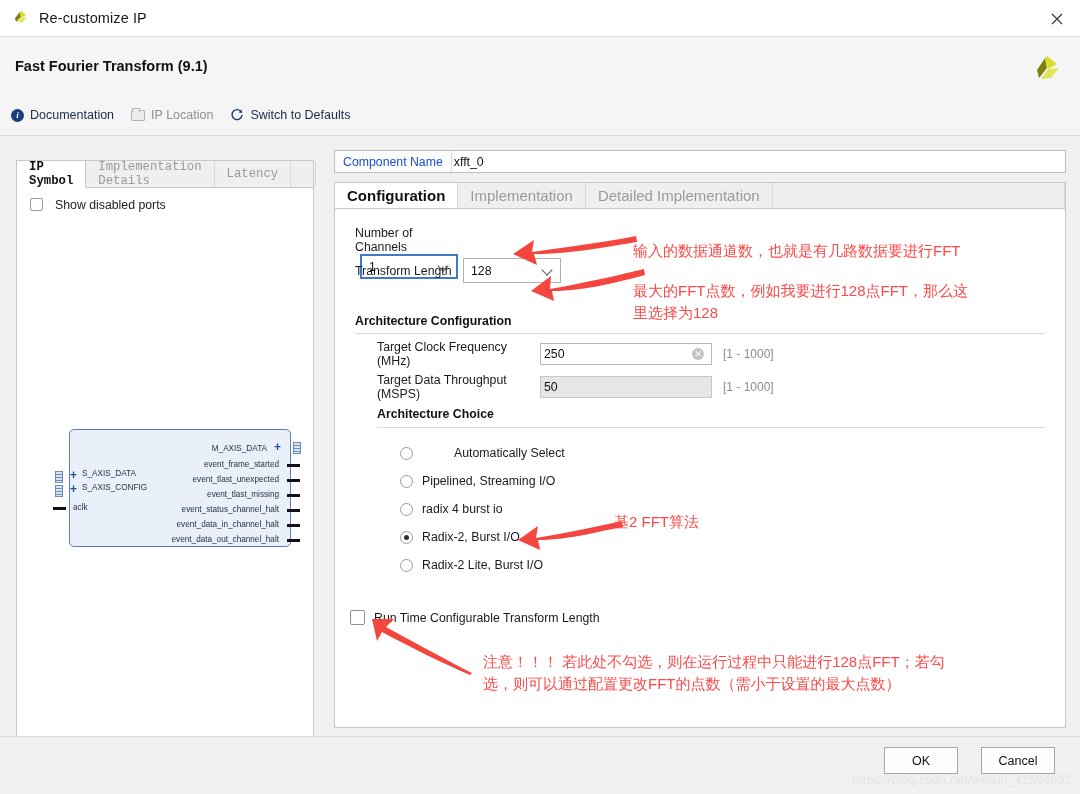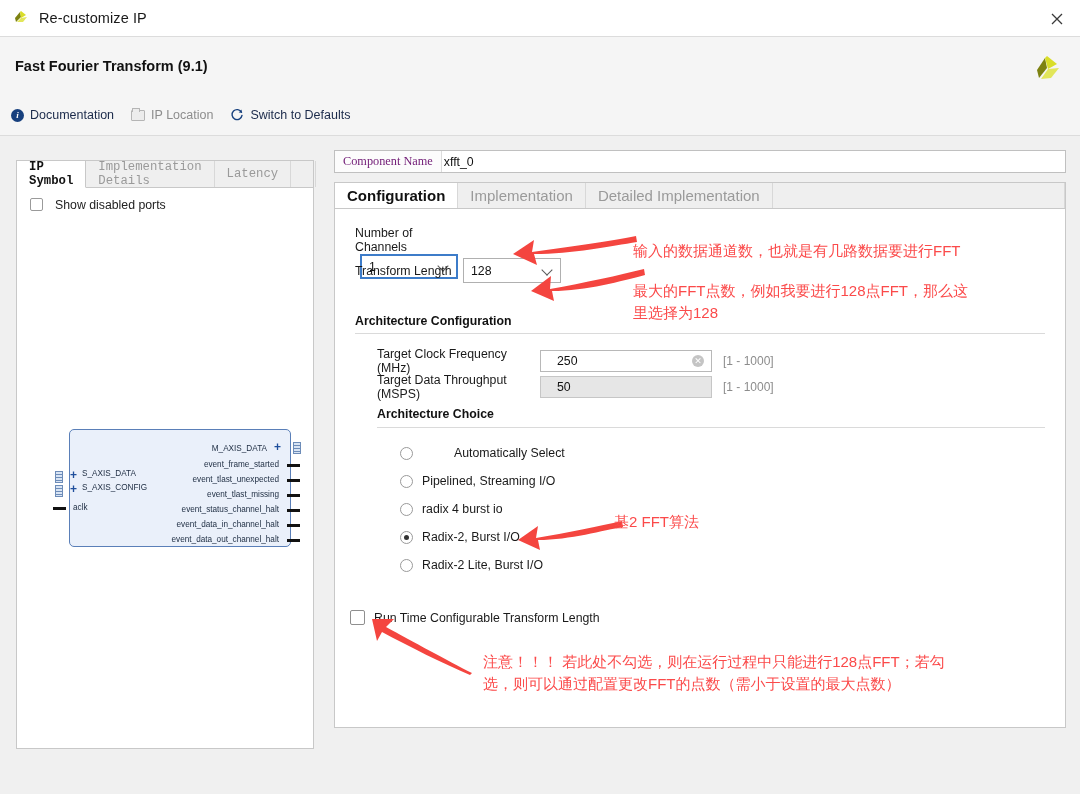--- a/index.html
+++ b/index.html
@@ -159,21 +159,21 @@
     position: absolute; left: 334px; top: 14px;
     width: 732px; height: 583px;
   }
   .compname-row {
     display: flex; align-items: center;
     height: 23px;
     border: 1px solid #c0c0c0;
     background: #fcfcfc;
   }
   .compname-label {
-    padding: 0 8px; font-size: 12.3px; color: #701a75; font-family: Liberation Serif, serif;
+    padding: 0 8px; font-size: 12.3px; color: #1d4ed8;
   }
   .compname-input {
     flex: 1; height: 21px;
     border: none; border-left: 1px solid #dcdcdc;
     background: #ffffff;
     font-size: 12.3px; color: #111;
     padding-left: 2px;
     font-family: "Liberation Sans", sans-serif;
     outline: none;
   }
@@ -221,21 +221,21 @@
     width: 8px; height: 8px; margin-top: -5px;
     border-left: 1.6px solid #5a5a5a;
     border-bottom: 1.6px solid #5a5a5a;
     transform: rotate(-45deg);
   }
   .txtinput {
     width: 172px; height: 22px;
     border: 1px solid #b8b8b8;
     background: #ffffff;
     font-size: 12.3px; color: #111;
-    padding-left: 16px;
+    padding-left: 3px;
     font-family: "Liberation Sans", sans-serif;
     outline: none;
   }
   .txtinput.disabled { background: #e6e6e6; border-color: #c6c6c6; }
   .clear-x {
     position: absolute; right: 8px; top: 50%; margin-top: -6px;
     width: 12px; height: 12px; border-radius: 50%;
     background: #c4c4c4; color: #fff;
     font-size: 9px; line-height: 12px; text-align: center;
   }
@@ -454,21 +454,21 @@
           <span class="fld-label" style="width:108px;">Transform Length</span>
           <span class="combo">
             <span>128</span>
             <span class="caret"></span>
           </span>
         </div>
 
         <div class="section-head" style="left:20px; top:105px;">Architecture Configuration</div>
         <div class="section-rule" style="left:20px; top:124px; width:690px;"></div>
 
-        <div class="field-row" style="left:42px; top:138px;">
+        <div class="field-row" style="left:42px; top:131px;">
           <span class="fld-label" style="width:163px;">Target Clock Frequency (MHz)</span>
           <span style="position:relative; display:inline-block;">
             <input class="txtinput" value="250" style="">
             <span class="clear-x">✕</span>
           </span>
           <span class="range-hint">[1 - 1000]</span>
         </div>
 
         <div class="field-row" style="left:42px; top:164px;">
           <span class="fld-label" style="width:163px;">Target Data Throughput (MSPS)</span>
@@ -527,14 +527,23 @@
     <div class="anno" style="left:614px; top:375px;">基2 FFT算法</div>
 
     <svg class="arrow" style="left:372px; top:481px;" width="110" height="60">
       <path d="M100,56 C76,44 40,24 14,10 L22,2 L0,2 L5,24 L10,15 C36,29 72,47 98,58 Z" fill="#f4453f"></path>
     </svg>
     <div class="anno" style="left:483px; top:515px; width:560px;">注意！！！ 若此处不勾选，则在运行过程中只能进行128点FFT；若勾
 选，则可以通过配置更改FFT的点数（需小于设置的最大点数）</div>
 
   </div>
 
+  <div class="footer">
+    <div class="btn" style="left:884px;">
+      <span>OK</span>
+    </div>
+    <div class="btn" style="left:981px;">
+      <span>Cancel</span>
+    </div>
+    <div class="watermark">https://blog.csdn.net/weixin_41594632</div>
+  </div>
 
 </div>
 
 </body></html>

